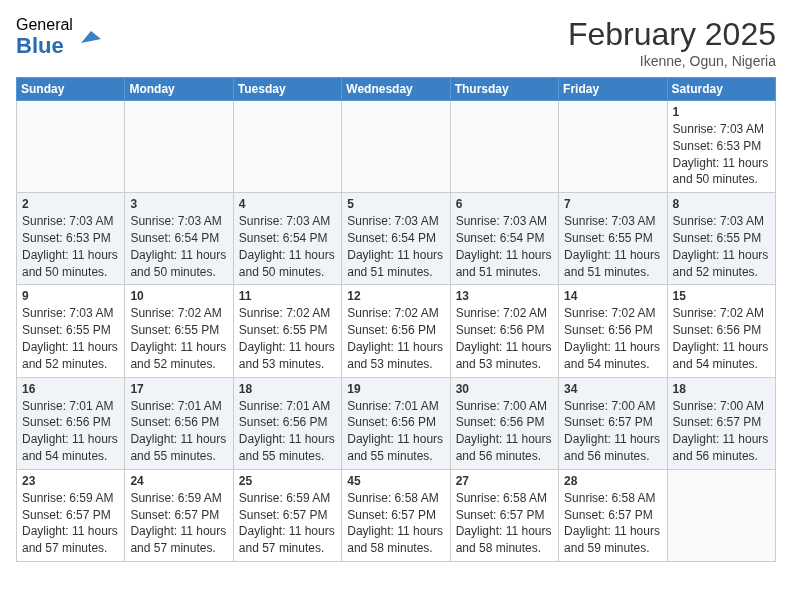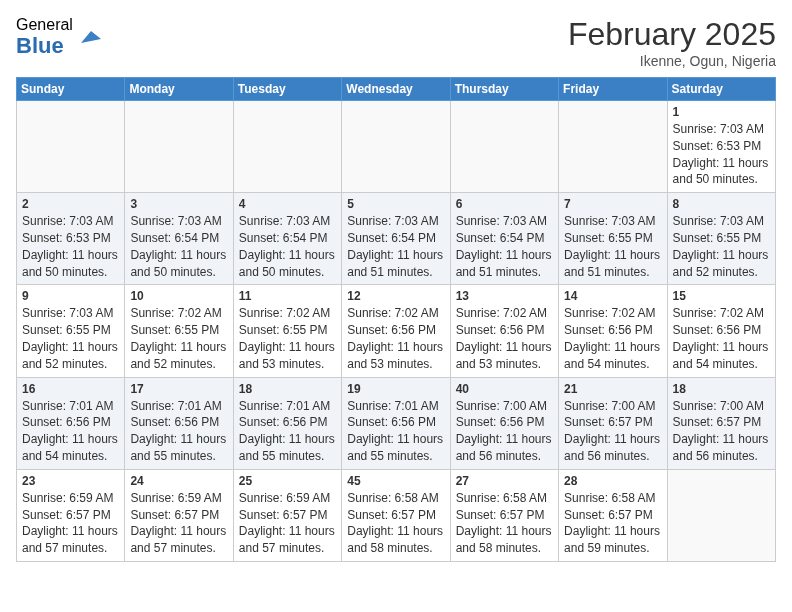--- a/index.html
+++ b/index.html
@@ -199,25 +199,25 @@
         </td>
         <td>
           <span class="day-number">18</span>
           <div class="day-info">Sunrise: 7:01 AM<br>Sunset: 6:56 PM<br>Daylight: 11 hours and 55 minutes.</div>
         </td>
         <td>
           <span class="day-number">19</span>
           <div class="day-info">Sunrise: 7:01 AM<br>Sunset: 6:56 PM<br>Daylight: 11 hours and 55 minutes.</div>
         </td>
         <td>
-          <span class="day-number">40</span>
+          <span class="day-number">30</span>
           <div class="day-info">Sunrise: 7:00 AM<br>Sunset: 6:56 PM<br>Daylight: 11 hours and 56 minutes.</div>
         </td>
         <td>
-          <span class="day-number">21</span>
+          <span class="day-number">34</span>
           <div class="day-info">Sunrise: 7:00 AM<br>Sunset: 6:57 PM<br>Daylight: 11 hours and 56 minutes.</div>
         </td>
         <td>
           <span class="day-number">18</span>
           <div class="day-info">Sunrise: 7:00 AM<br>Sunset: 6:57 PM<br>Daylight: 11 hours and 56 minutes.</div>
         </td>
       </tr>
       <tr>
         <td>
           <span class="day-number">23</span>

